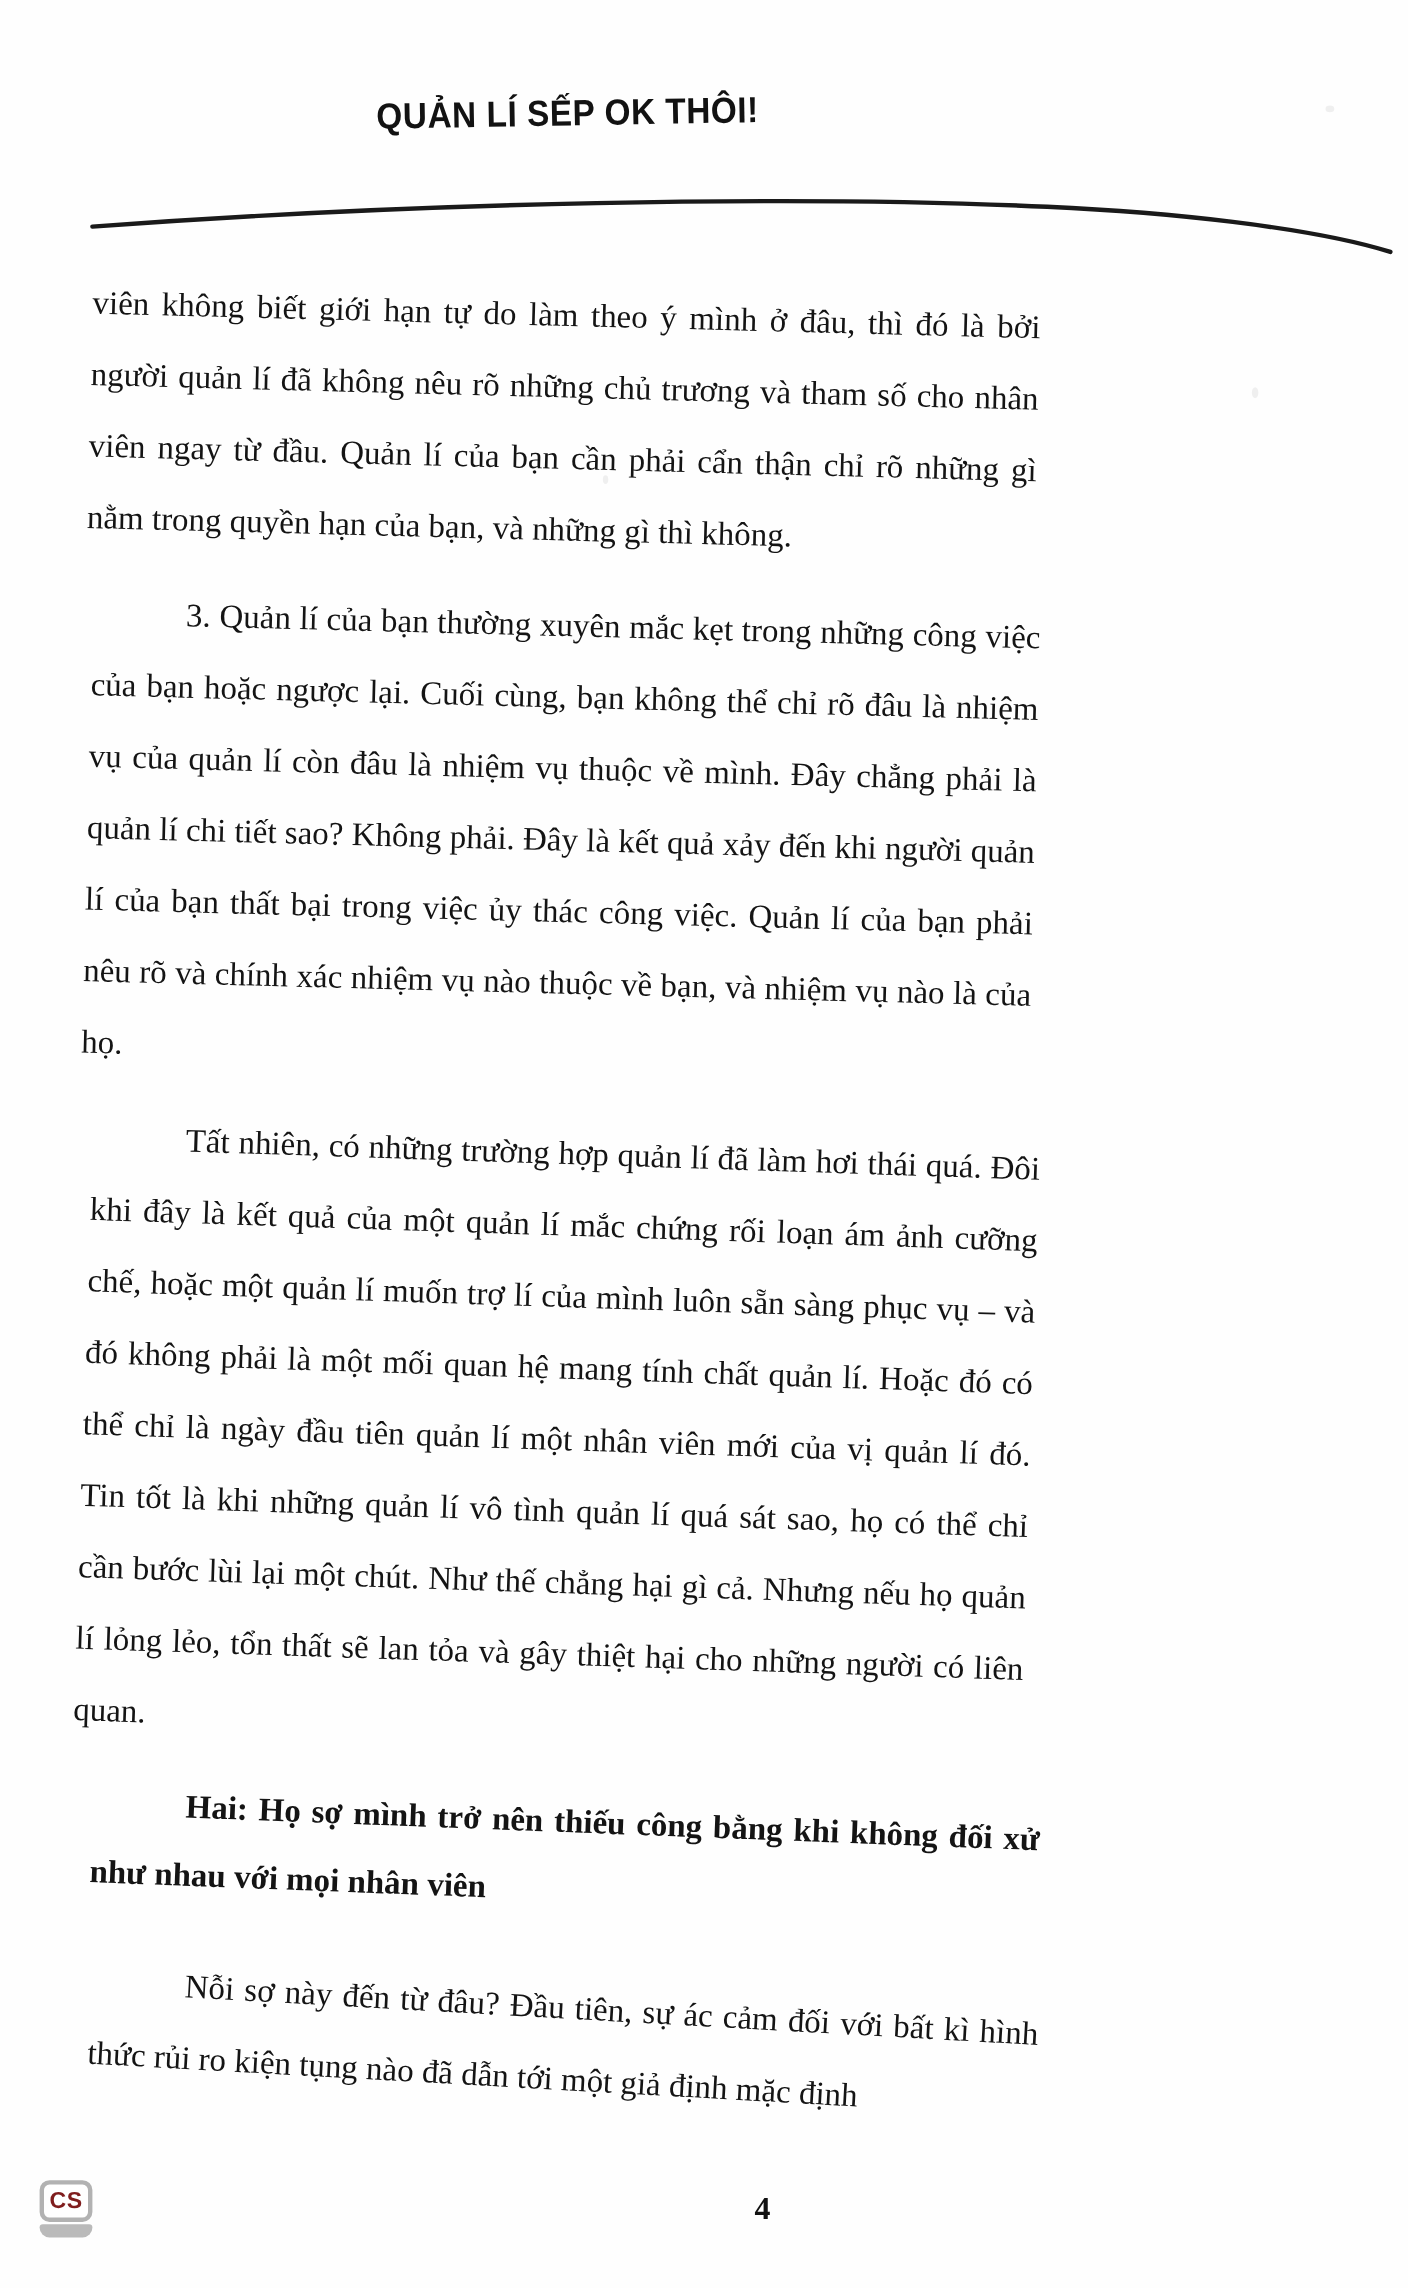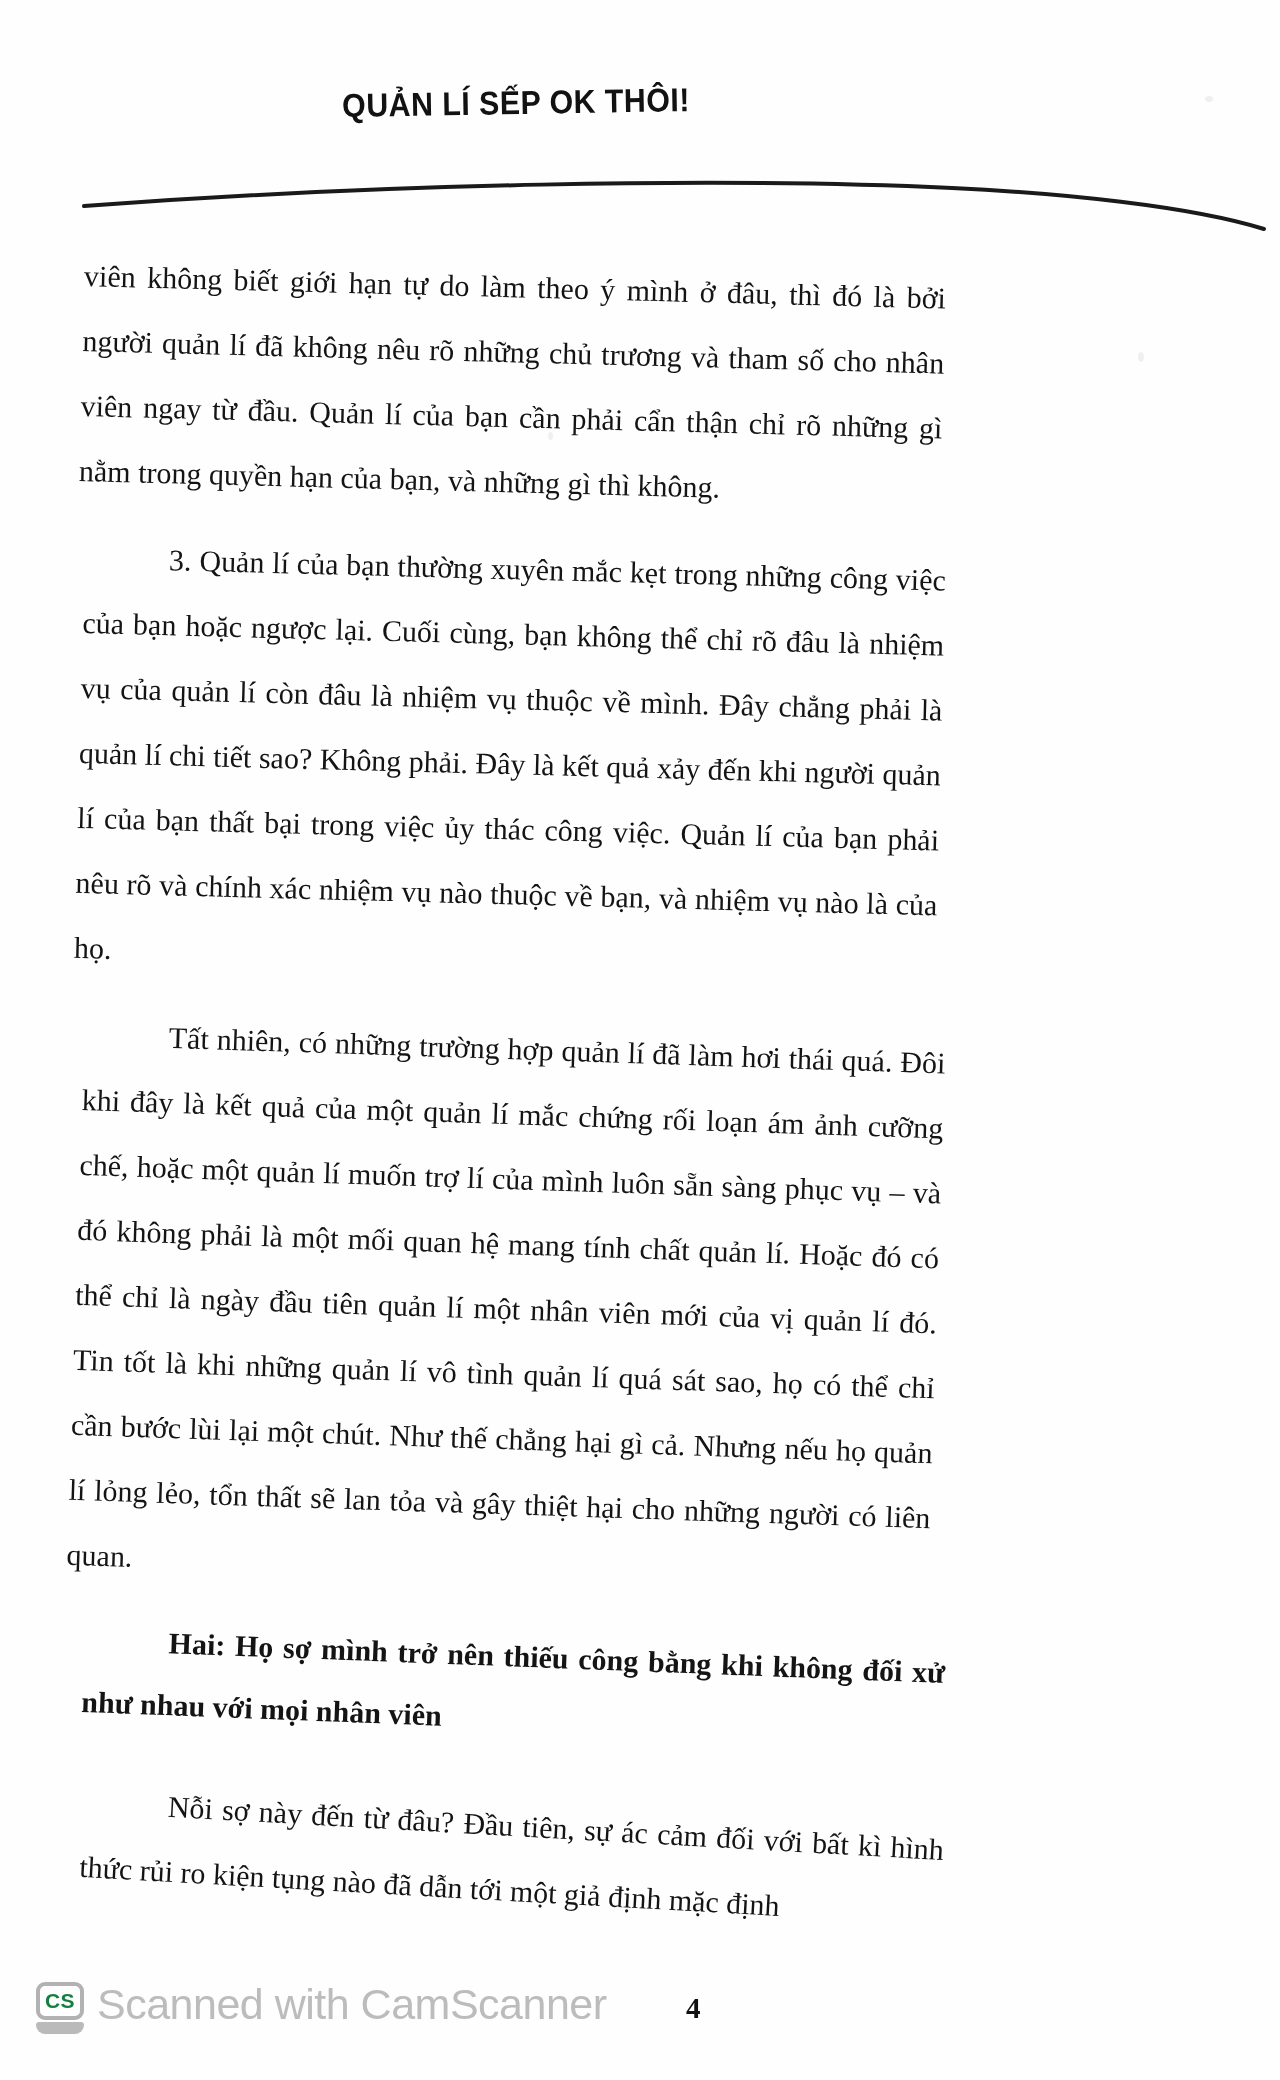--- a/index.html
+++ b/index.html
@@ -82,21 +82,21 @@
     height: 38px;
     border: 4px solid #b2b2b2;
     border-radius: 9px;
     box-sizing: border-box;
     display: flex;
     align-items: center;
     justify-content: center;
     font-family: "Liberation Sans", sans-serif;
     font-weight: bold;
     font-size: 21px;
-    color: #15803d;
+    color: #7f1d1d;
     letter-spacing: 0.5px;
     background: #ffffff;
   }
   .cs-bar {
     width: 48px;
     height: 12px;
     background: #bababa;
     border-radius: 3px 3px 9px 9px;
     margin-top: 2px;
   }
@@ -153,17 +153,16 @@
 
   <div class="speck" style="left:1138px; top:352px; width:6px; height:10px;"></div>
   <div class="speck" style="left:1205px; top:96px; width:8px; height:6px;"></div>
   <div class="speck" style="left:548px; top:432px; width:5px; height:8px;"></div>
 
   <div class="cs-logo">
     <div class="cs-box">CS</div>
     <div class="cs-bar"></div>
   </div>
 
-  <div class="watermark">Scanned with CamScanner</div>
 
   <div class="page-number">4</div>
 
 </div>
 
 </body></html>

